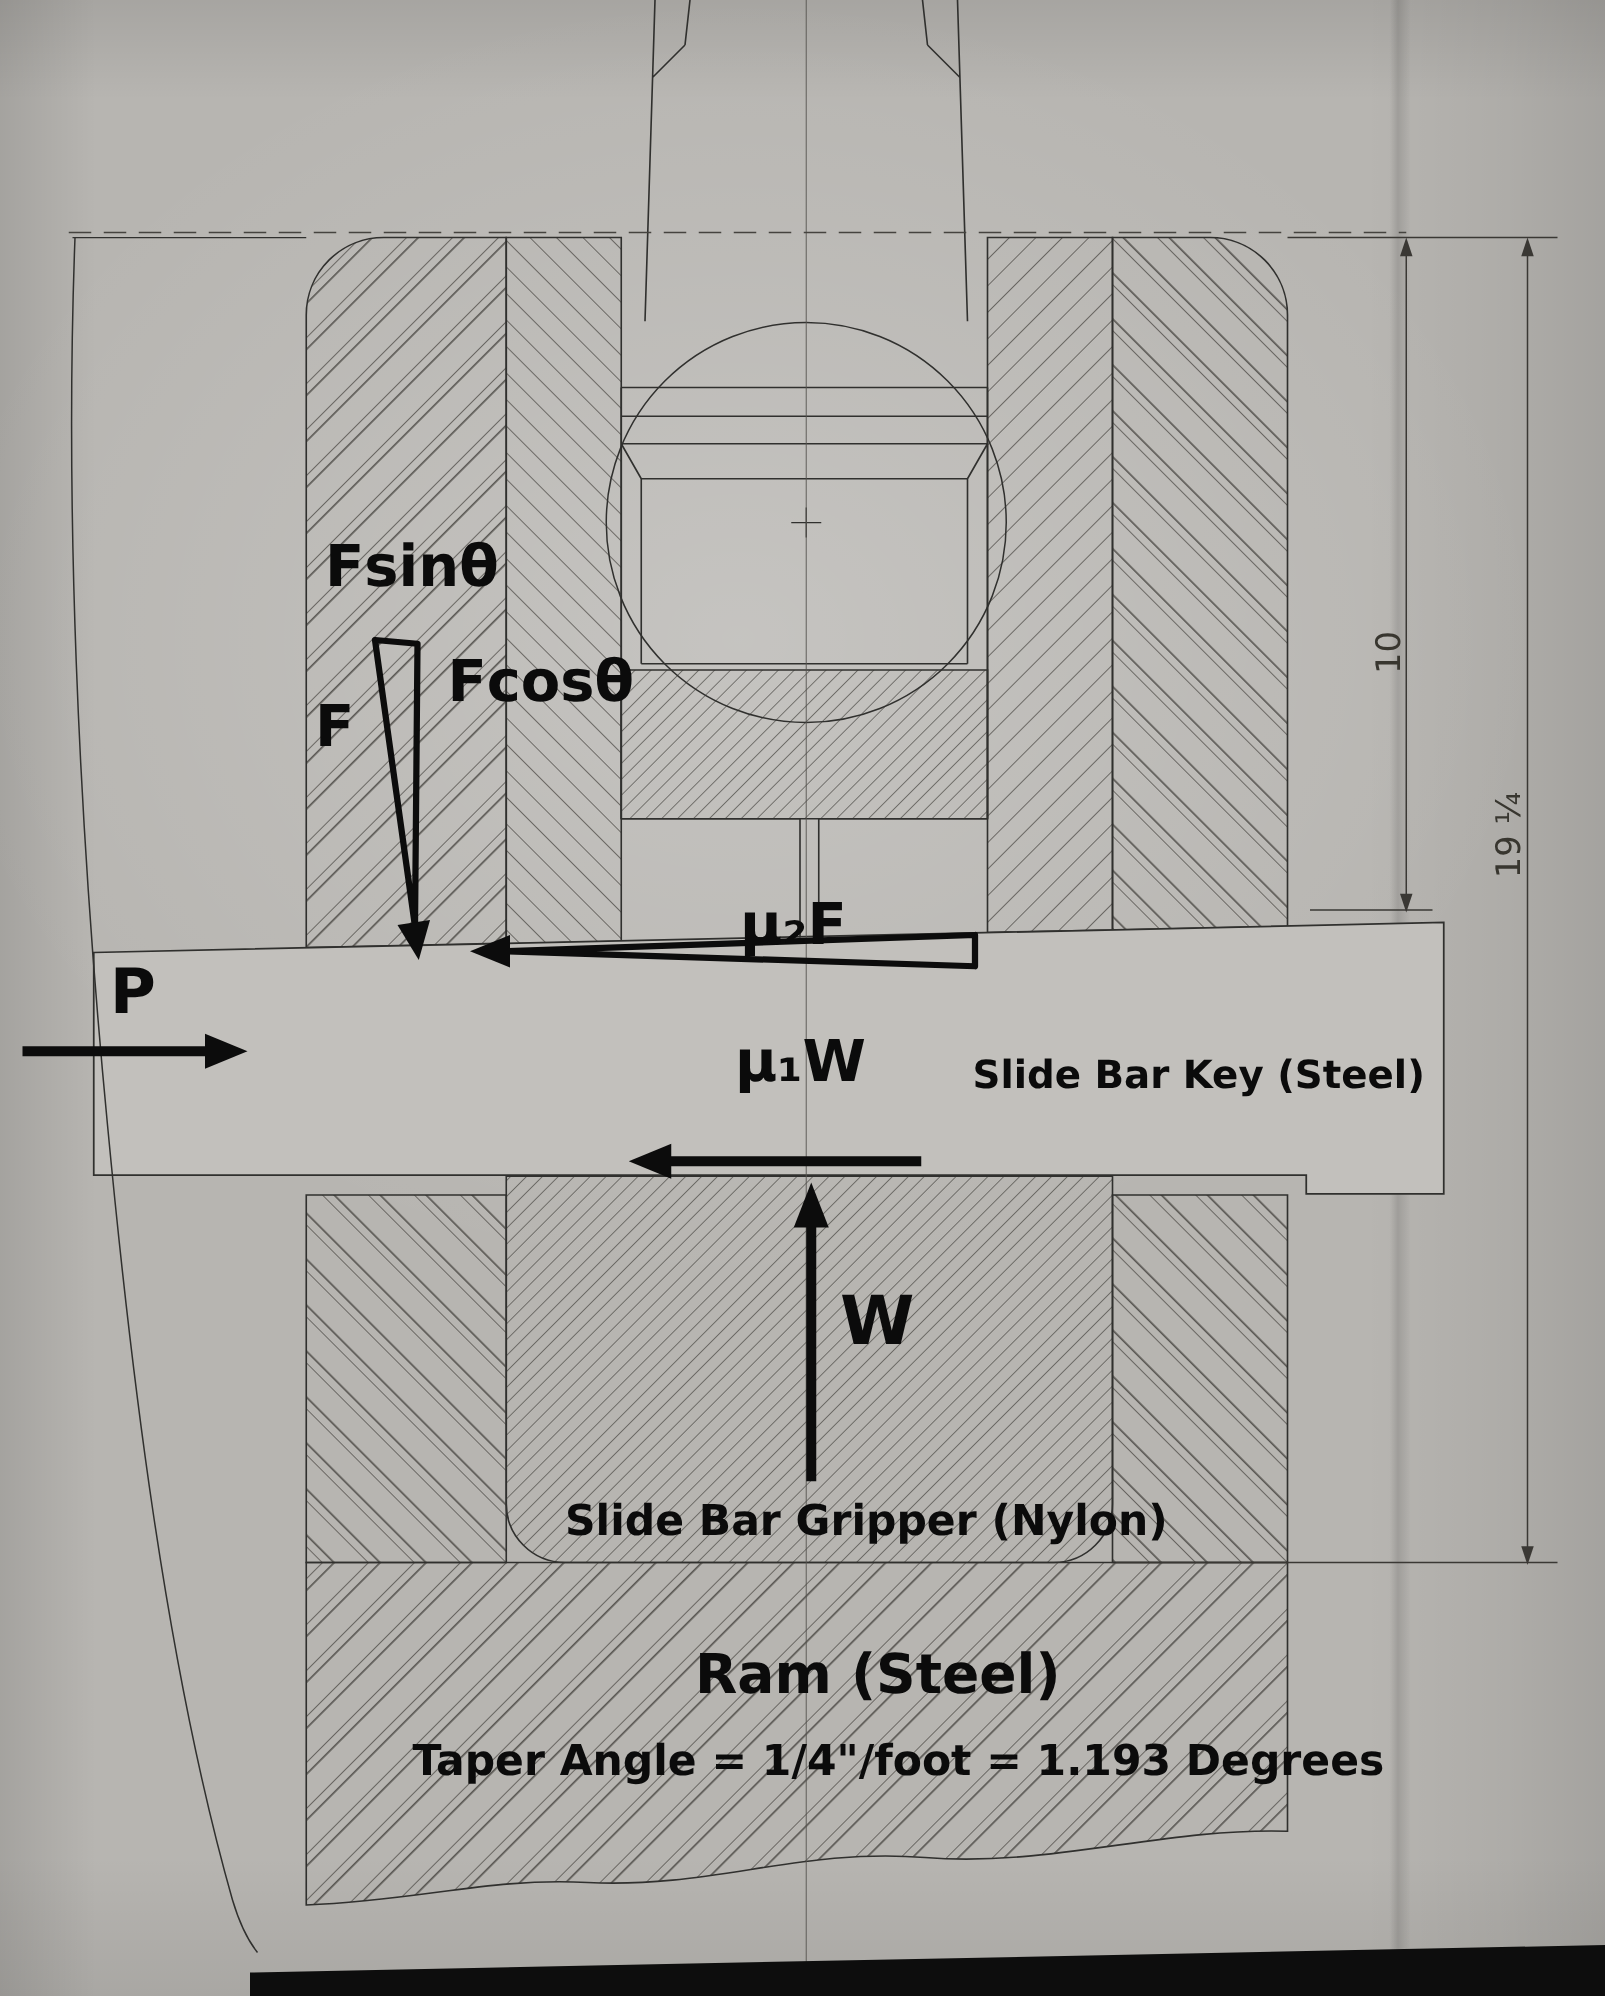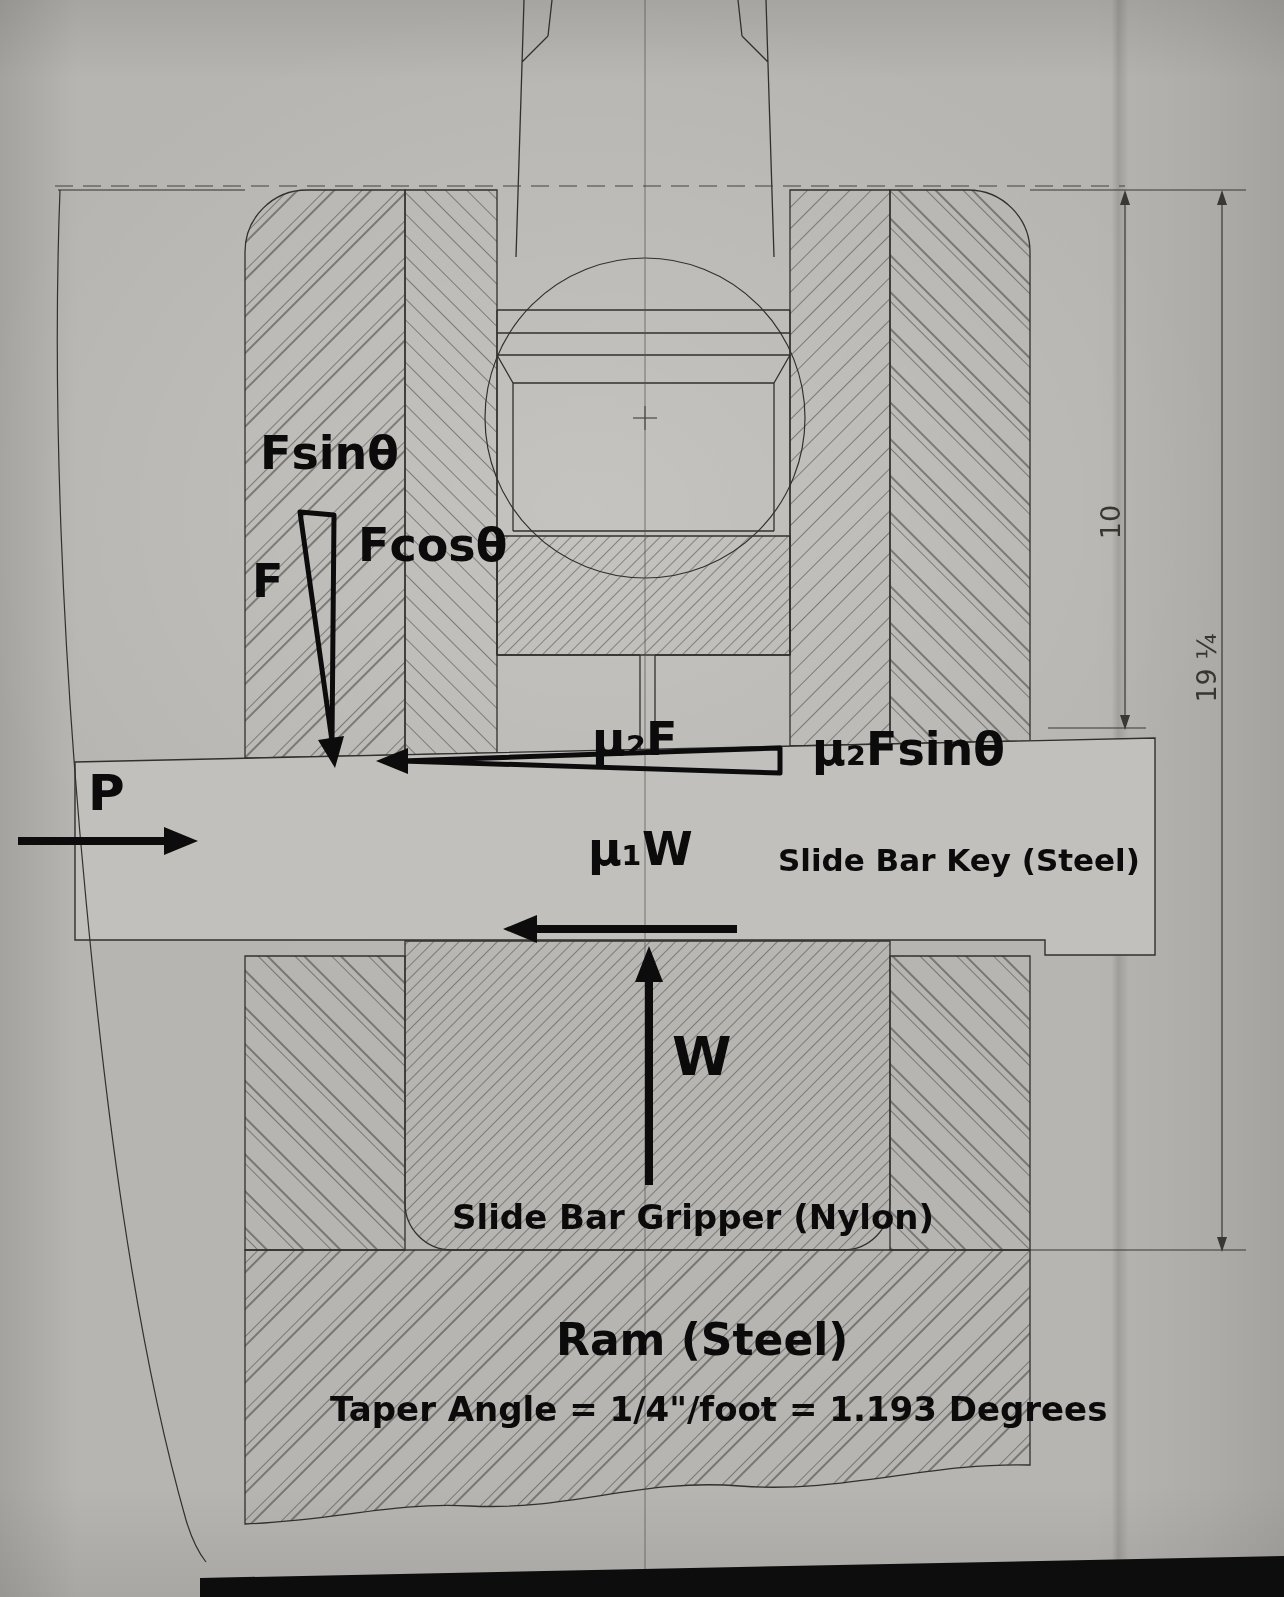--- a/index.html
+++ b/index.html
@@ -126,21 +126,20 @@
     </g>
 
     <path d="M200,1578 L1284,1556 L1284,1597 L200,1597 Z" fill="#0d0d0d"></path>
   </svg>
 
   <div class="label" style="left:260px;top:430px;font-size:46px;">Fsinθ</div>
   <div class="label" style="left:252px;top:558px;font-size:46px;">F</div>
   <div class="label" style="left:358px;top:522px;font-size:46px;">Fcosθ</div>
   <div class="label" style="left:88px;top:768px;font-size:50px;">P</div>
   <div class="label" style="left:592px;top:668px;font-size:46px;margin-top:48px;">μ₂F</div>
-  <div class="label" style="left:812px;top:726px;font-size:46px;">μ₂Fsinθ</div>
   <div class="label" style="left:588px;top:826px;font-size:46px;">μ₁W</div>
   <div class="label" style="left:672px;top:1030px;font-size:54px;">W</div>
 
   <div class="label" style="left:778px;top:845px;font-size:31px;">Slide Bar Key (Steel)</div>
   <div class="label" style="left:452px;top:1200px;font-size:34px;">Slide Bar Gripper (Nylon)</div>
   <div class="label" style="left:556px;top:1318px;font-size:44px;">Ram (Steel)</div>
   <div class="label" style="left:330px;top:1392px;font-size:34px;">Taper Angle = 1/4"/foot = 1.193 Degrees</div>
 
 </div>
 

